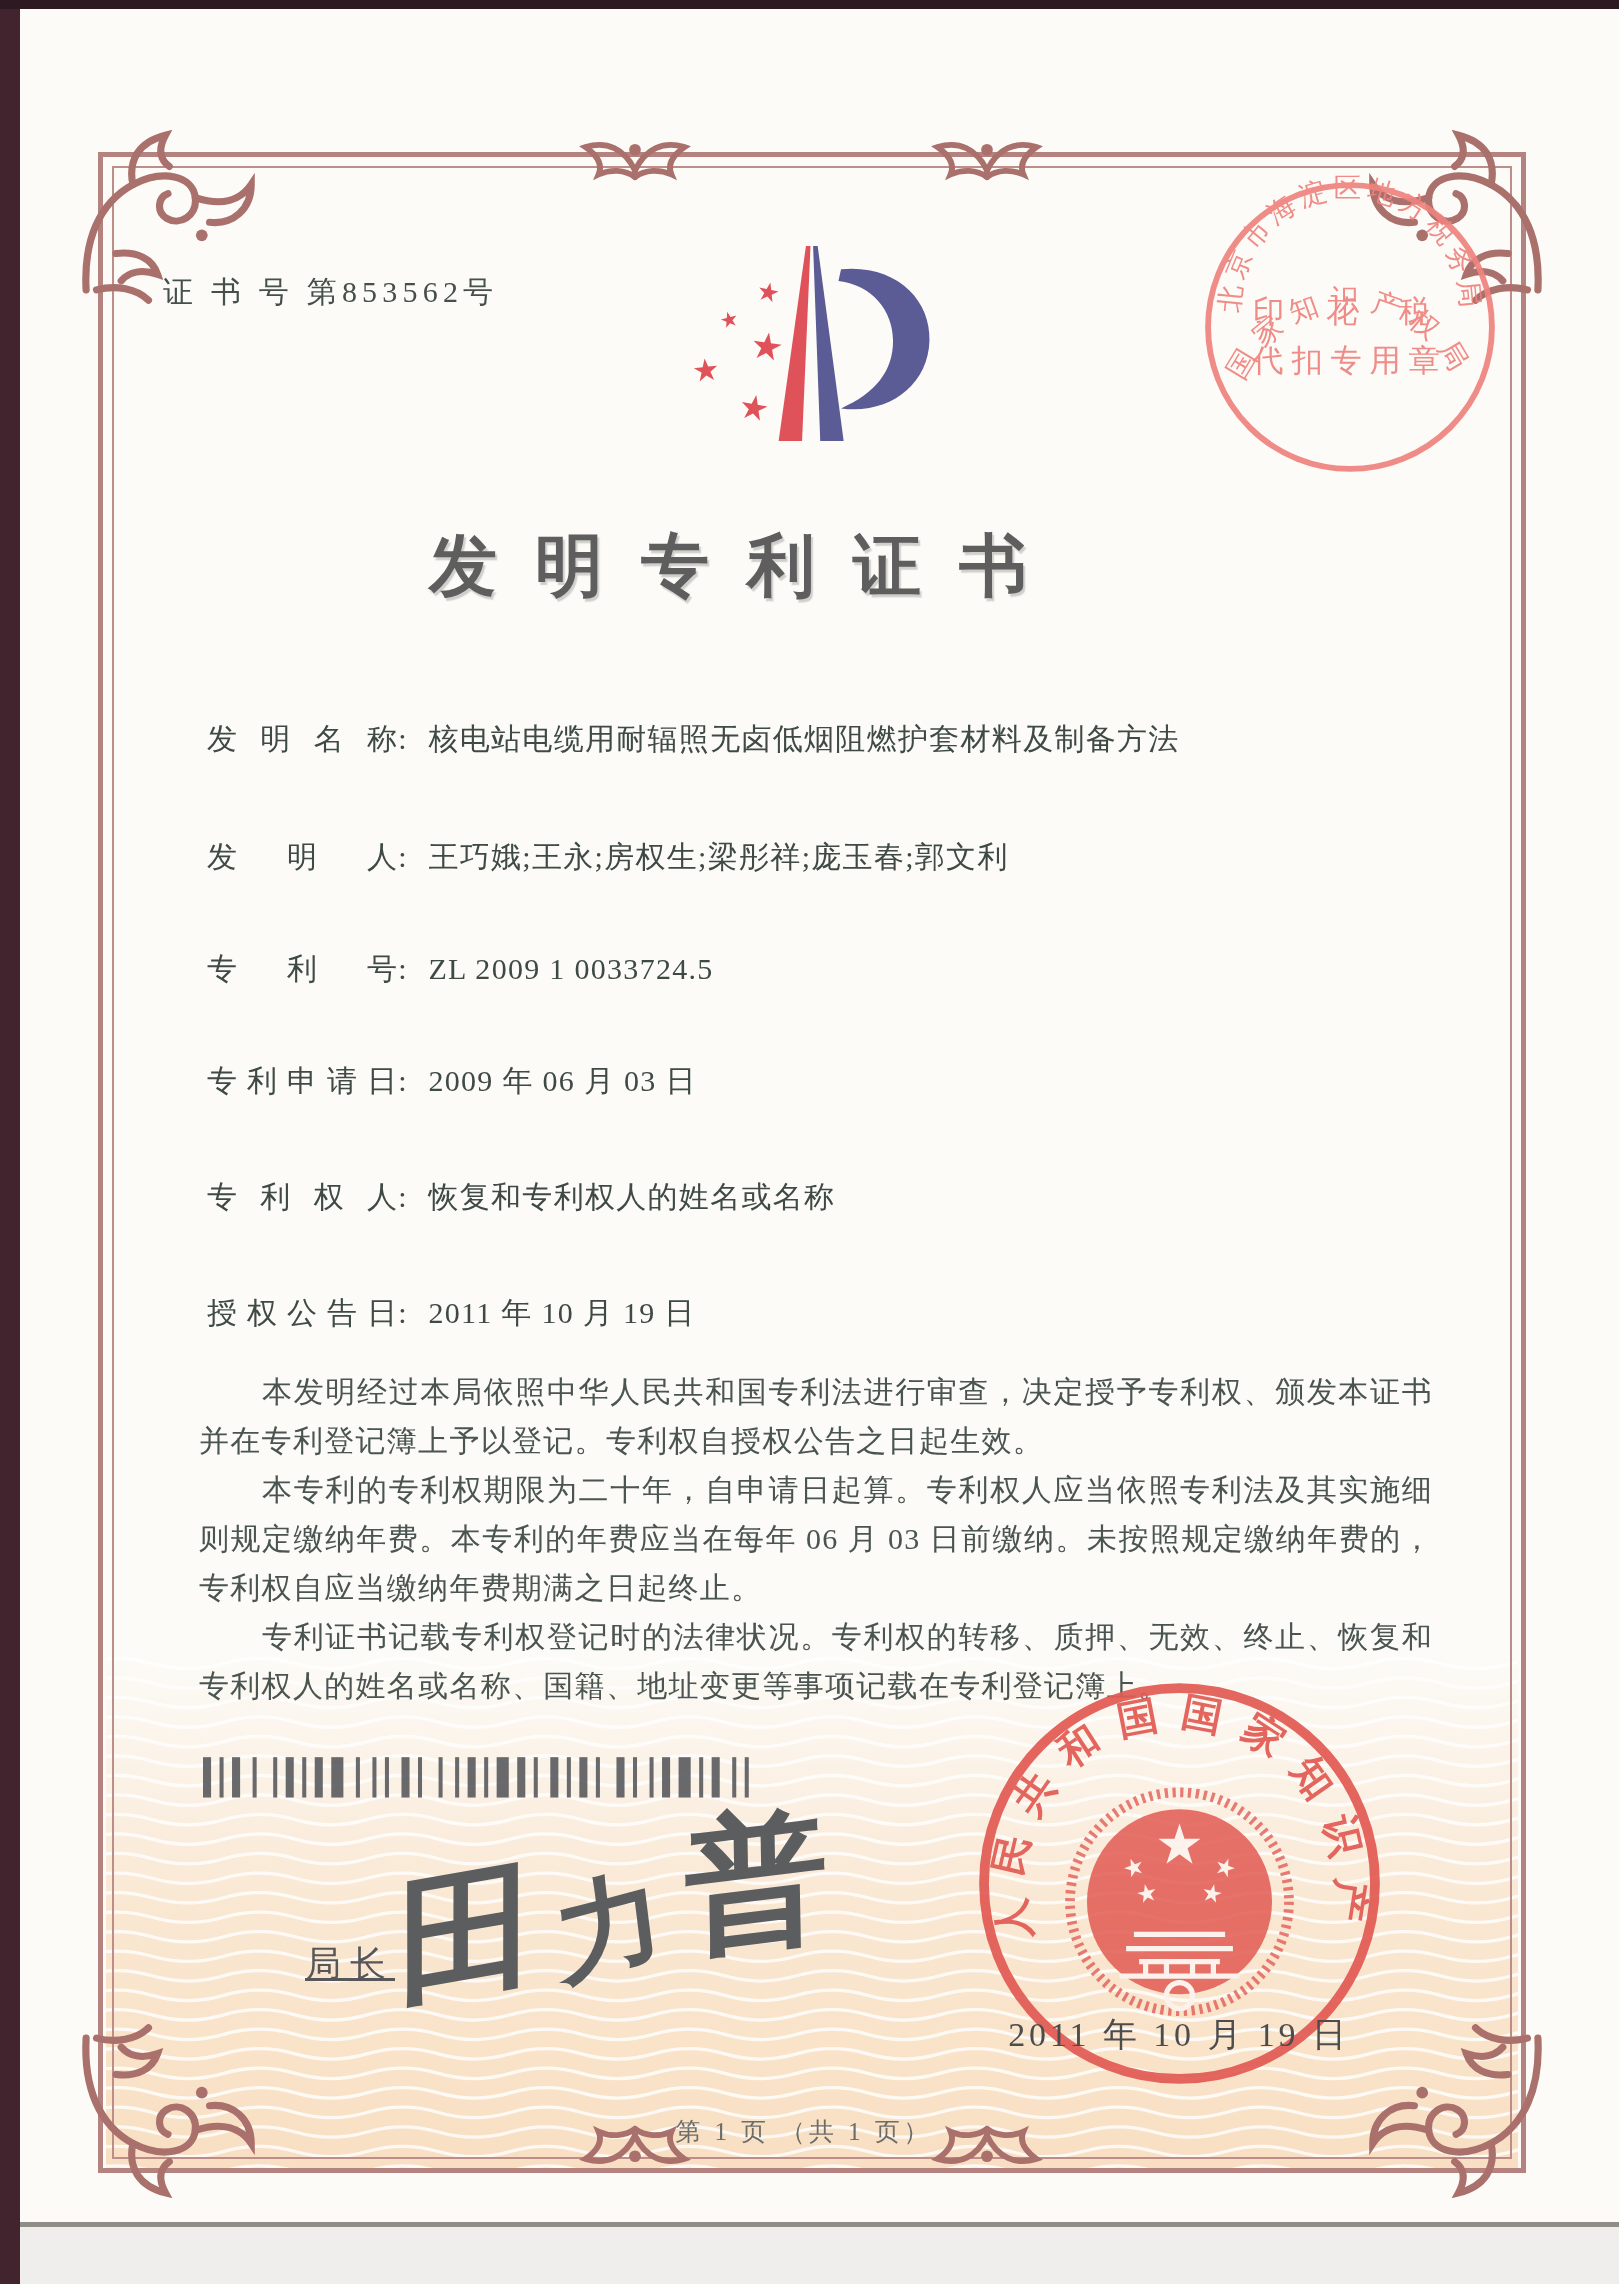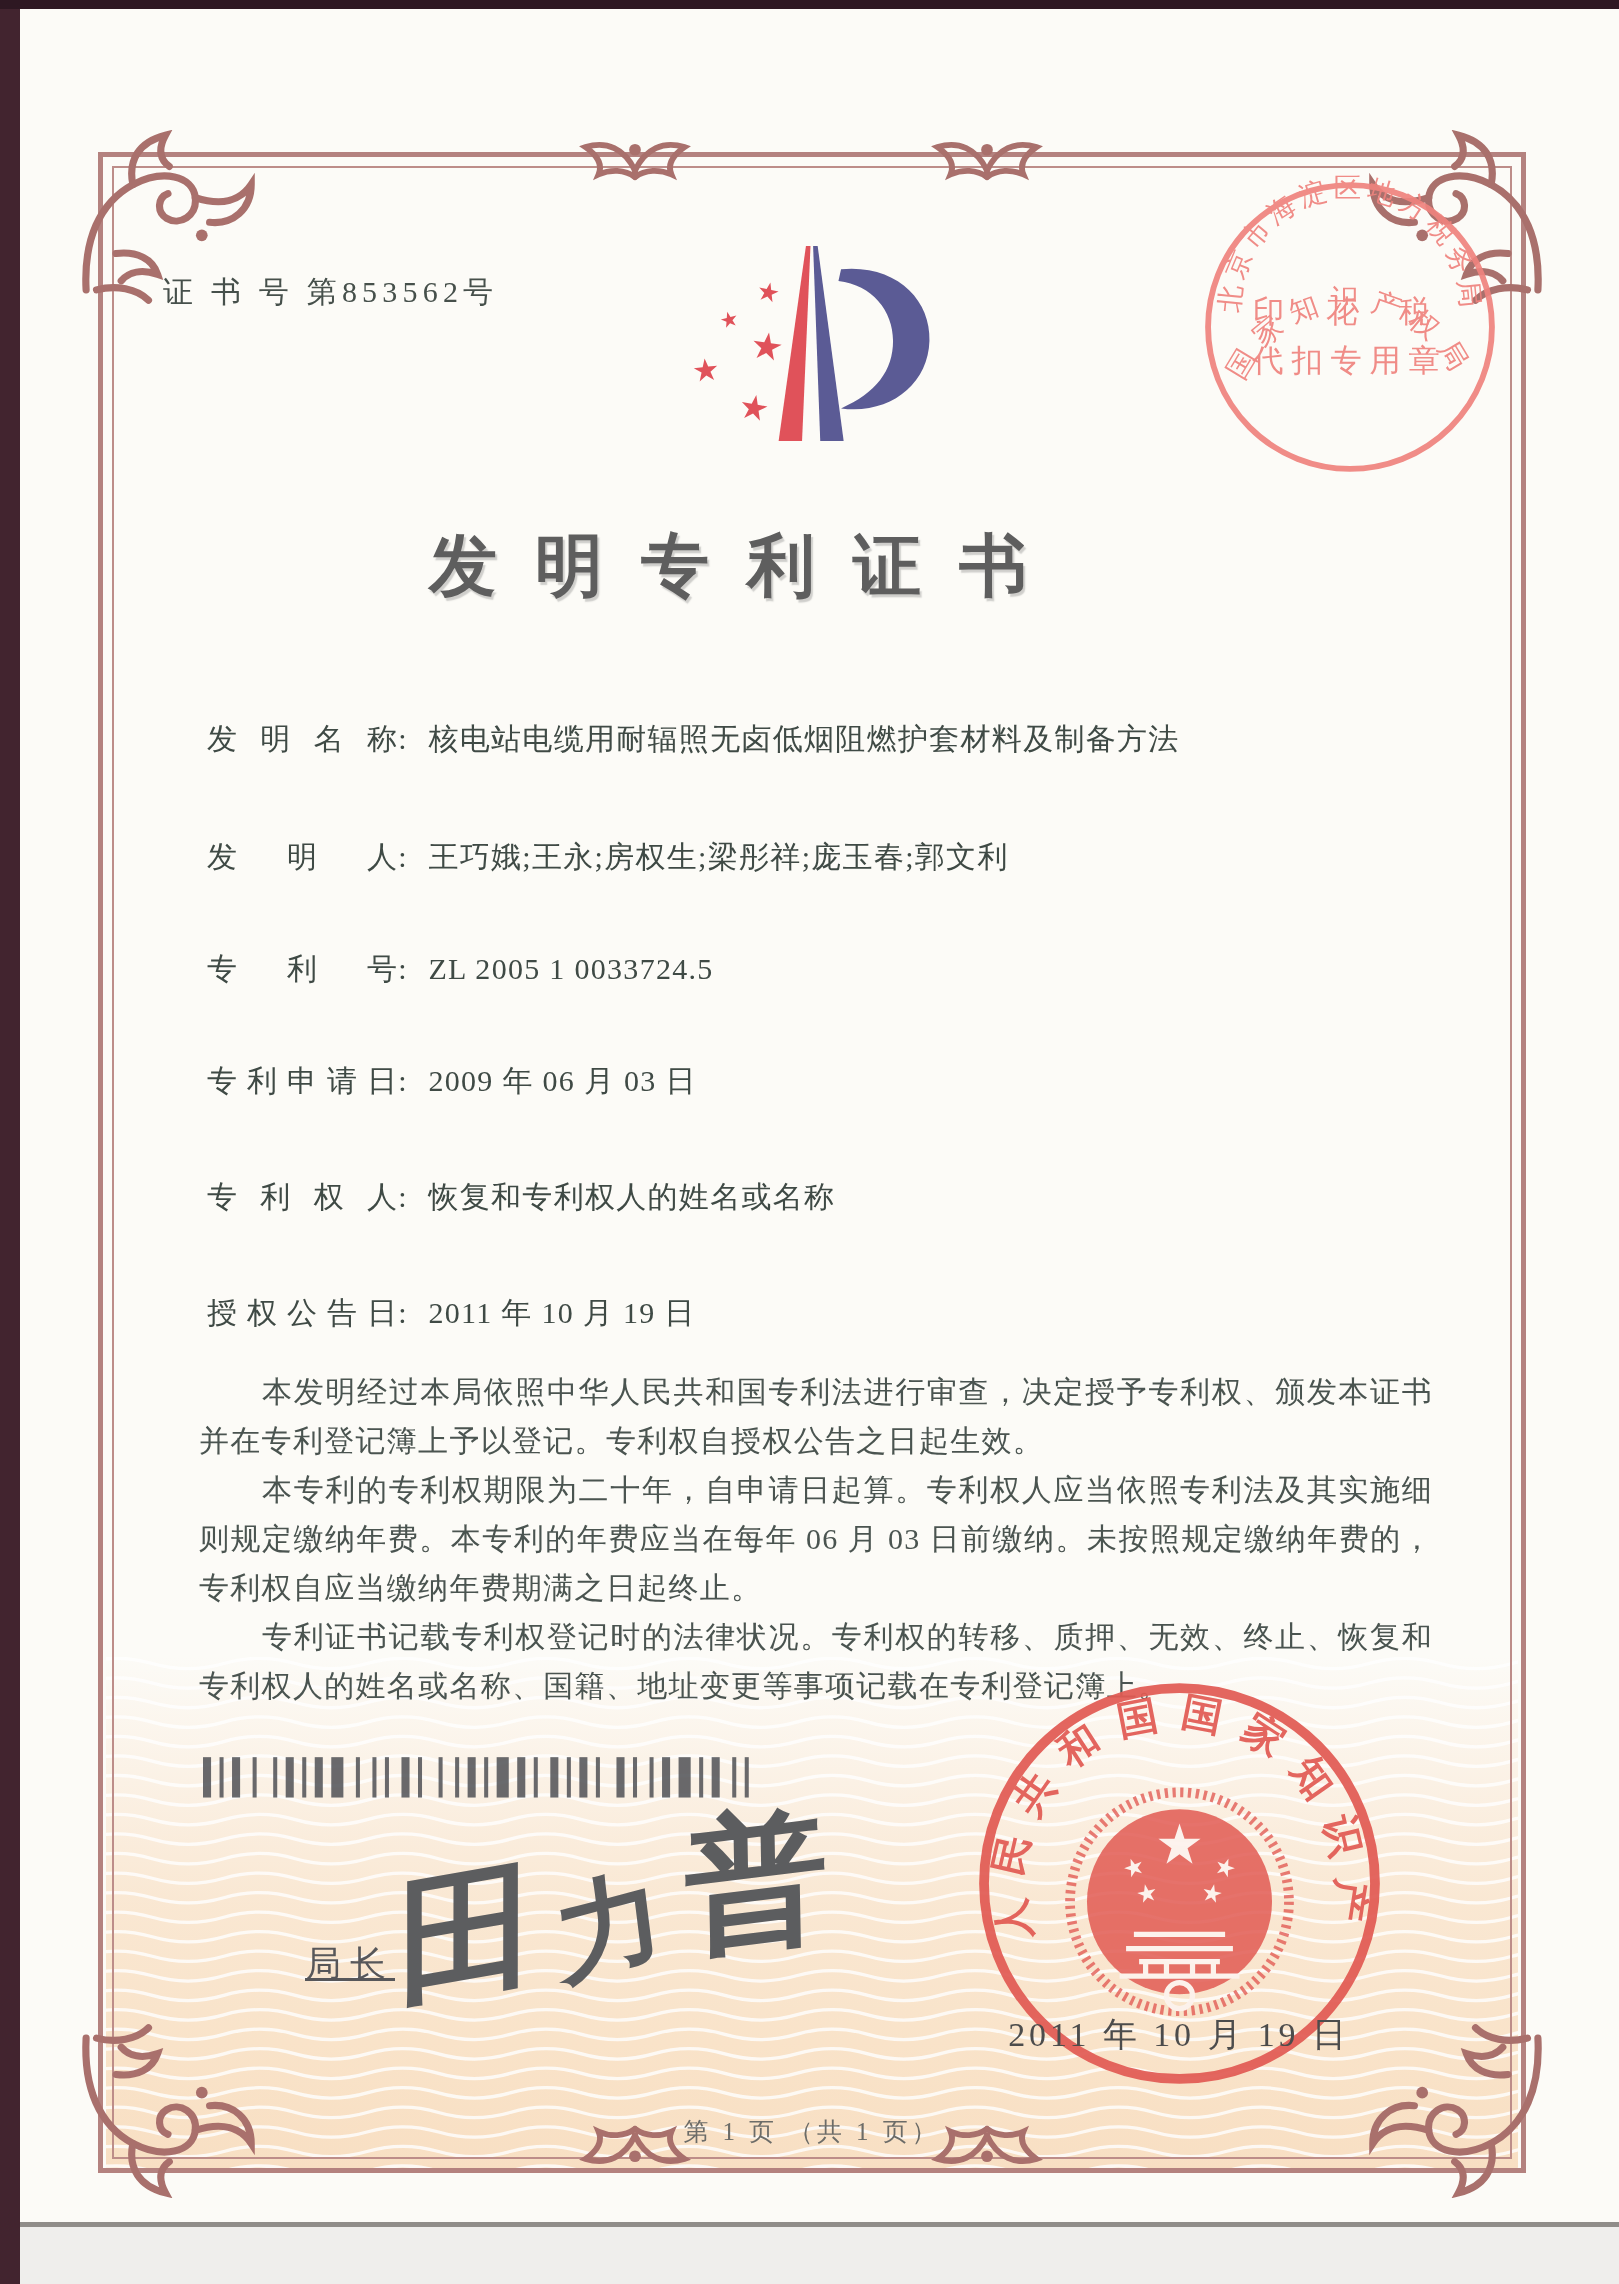--- a/index.html
+++ b/index.html
@@ -88,21 +88,21 @@
   .sig1 { font-size:140px; transform:skewX(-10deg) rotate(-7deg); }
   .sig2 { font-size:107px; transform:skewX(-8deg) rotate(-12deg) translateY(-11.7px); margin-left:17px; }
   .sig3 { font-size:143px; transform:skewX(-6deg) rotate(-4deg) translateY(-36px); margin-left:19.5px; }
 
   .gov-seal { left:971px; top:1675px; z-index:5; opacity:.93; }
   .seal-date {
     left:977px; top:2012px; width:404px; text-align:center;
     font-size:34px; letter-spacing:3.9px; color:#4c4c4c; z-index:6;
   }
   .footer-page {
-    left:98px; top:2115px; width:1428px; text-align:center;
+    left:90px; top:2115px; width:1428px; text-align:center;
     font-size:25px; letter-spacing:3.9px; color:#6c6c68; z-index:6;
   }
 </style>
 </head>
 <body>
 
 <svg width="0" height="0" style="position:absolute" aria-hidden="true">
   <defs>
     <polygon id="star5" points="0,-1 0.2245,-0.309 0.951,-0.309 0.363,0.118 0.588,0.809 0,0.382 -0.588,0.809 -0.363,0.118 -0.951,-0.309 -0.2245,-0.309"></polygon>
     <g id="cornerOrn" fill="none" stroke="#a9706c" stroke-width="11" stroke-linecap="round">
@@ -226,21 +226,21 @@
 <div class="abs row r0">
   <span class="flabel">发明名称</span><span class="fcolon">:</span>
   <span class="fvalue">核电站电缆用耐辐照无卤低烟阻燃护套材料及制备方法</span>
 </div>
 <div class="abs row r1">
   <span class="flabel">发明人</span><span class="fcolon">:</span>
   <span class="fvalue">王巧娥;王永;房权生;梁彤祥;庞玉春;郭文利</span>
 </div>
 <div class="abs row r2">
   <span class="flabel">专利号</span><span class="fcolon">:</span>
-  <span class="fvalue">ZL 2005 1 0033724.5</span>
+  <span class="fvalue">ZL 2009 1 0033724.5</span>
 </div>
 <div class="abs row r3">
   <span class="flabel">专利申请日</span><span class="fcolon">:</span>
   <span class="fvalue">2009 年 06 月 03 日</span>
 </div>
 <div class="abs row r4">
   <span class="flabel">专利权人</span><span class="fcolon">:</span>
   <span class="fvalue">恢复和专利权人的姓名或名称</span>
 </div>
 <div class="abs row r5">

